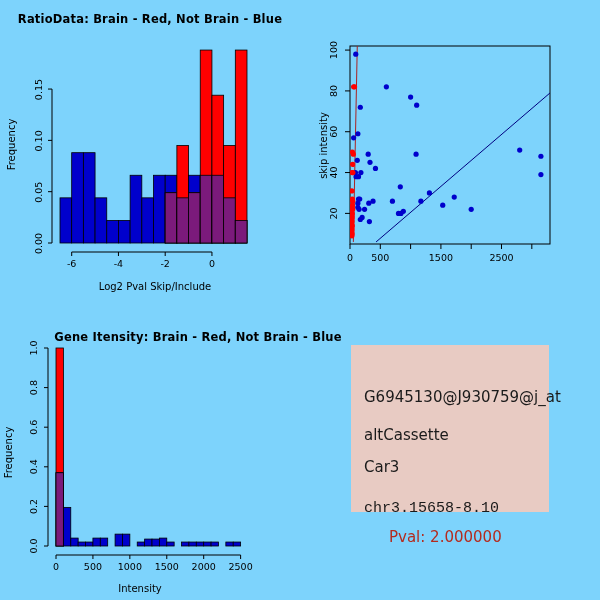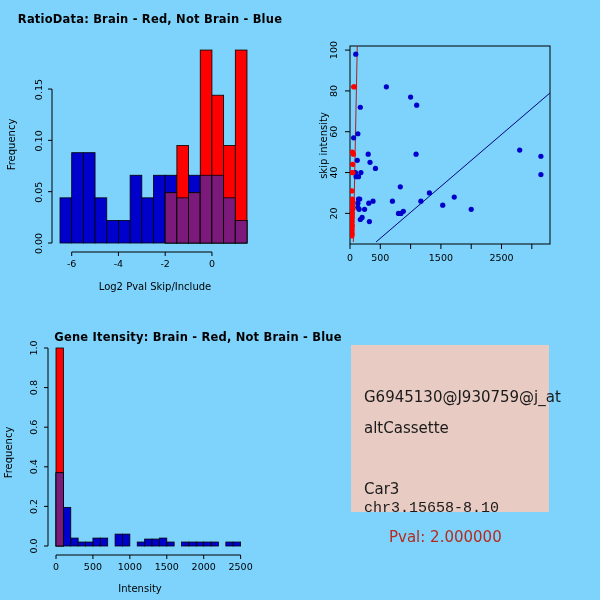--- a/index.html
+++ b/index.html
@@ -288,19 +288,19 @@
           <line x1="240.6153846153846" y1="255" x2="240.6153846153846" y2="259" stroke="#000" stroke-width="1"></line>
           <text x="240.6153846153846" y="270" font-size="9.5" fill="#000" font-family="&quot;DejaVu Sans&quot;, sans-serif" text-anchor="middle">2500</text>
         </g>
     </svg>
   </div>
 
   <div class="panel" style="left:300px; top:300px; width:300px; height:300px;">
     <div class="infobox" style="left: 51px; top: 45px; width: 198px; height: 167px; background: rgb(232, 203, 195);"></div>
 
     <div class="info-line" style="left:64px; top:88px;">G6945130@J930759@j_at</div>
-    <div class="info-line" style="left:64px; top:119px;">altCassette</div>
-    <div class="info-line" style="left:64px; top:180px;">Car3</div>
+    <div class="info-line" style="left:64px; top:126px;">altCassette</div>
+    <div class="info-line" style="left:64px; top:158px;">Car3</div>
     <div class="info-line" style="left:64px; top:200px;font-family:Liberation Mono, monospace;">chr3.15658-8.10</div>
     <div class="info-line pval" style="left: 64px; top: 228px; color: rgb(180, 43, 30); padding-left: 25px;">Pval: 2.000000</div>
   </div>
 
 </div>
 
 </body></html>

